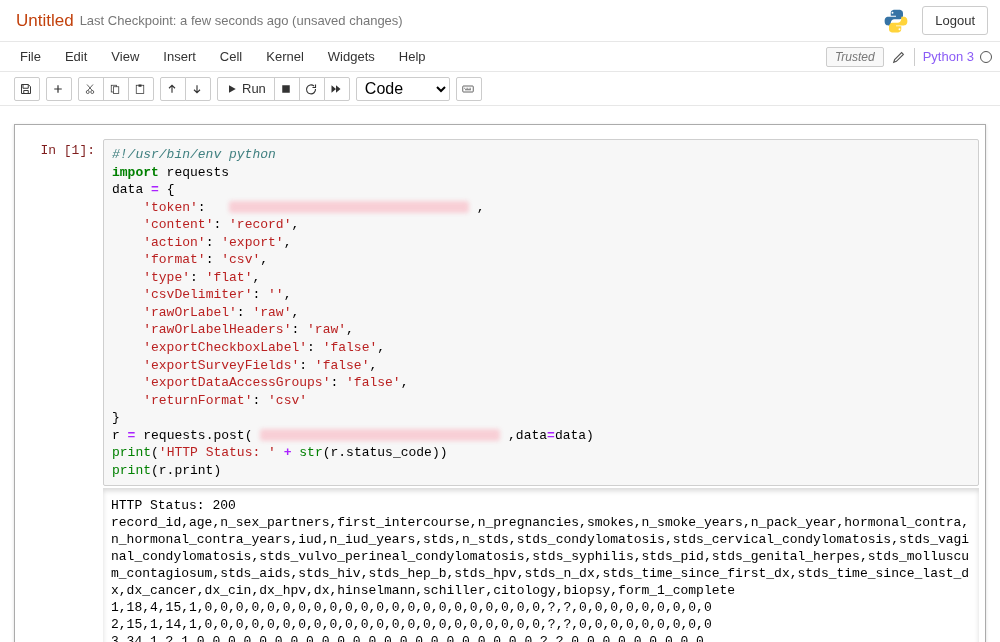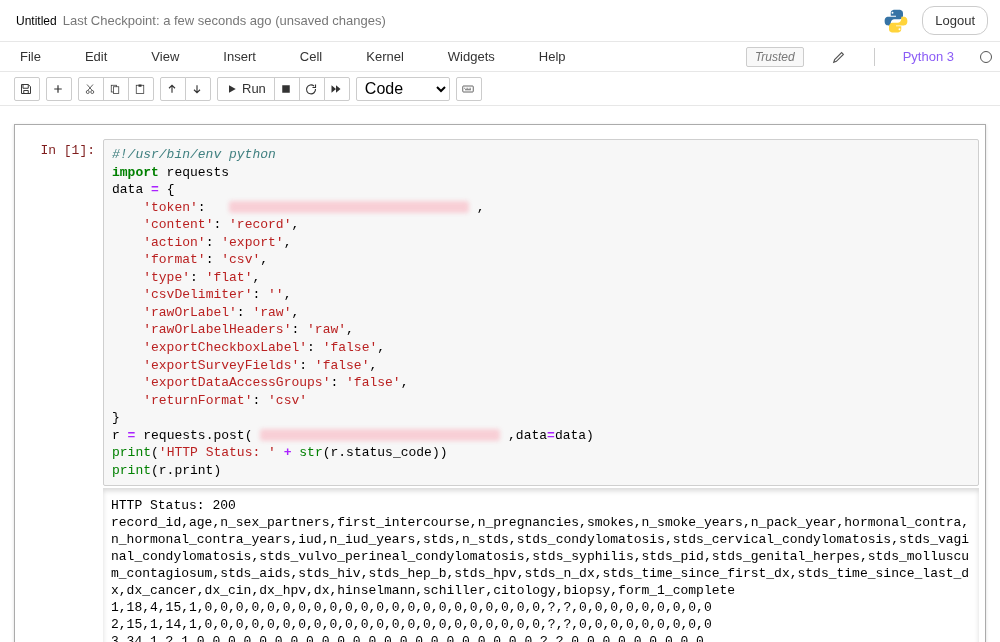--- a/index.html
+++ b/index.html
@@ -24,51 +24,50 @@
     padding-left: 8px;
     padding-right: 8px;
   }
   .logo-svg { width: 28px; height: 28px; }
   .brand {
     font-size: 17px;
     color: #757575;
     margin-left: 6px;
   }
   .title {
-    font-size: 12px;
-    color: #000000;
+    font-size: 17px;
+    color: #c2410c;
     margin-left: 10px;
   }
   .checkpoint {
     font-size: 13px;
     color: #777;
     margin-left: 6px;
   }
   .header-spacer { flex: 1; }
   .lang-logo {
     width: 28px; height: 28px;
     position: relative;
   }
   .logout-btn {
     border: 1px solid #ccc;
     background: #fff;
-    border-radius: 12px;
+    border-radius: 3px;
     padding: 6px 12px;
     margin-left: 12px;
     font-size: 13px;
     color: #333;
   }
   
   .menubar {
     display: flex;
     align-items: center;
     padding: 0 8px;
     border-bottom: 1px solid #e7e7e7;
     height: 30px;
-    gap: 20px;
   }
   .menu-item {
     padding: 6px 12px;
     color: #333;
     cursor: default;
   }
   .menubar-spacer { flex: 1; }
   .trusted {
     border: 1px solid #ccc;
     background: #f8f8f8;

